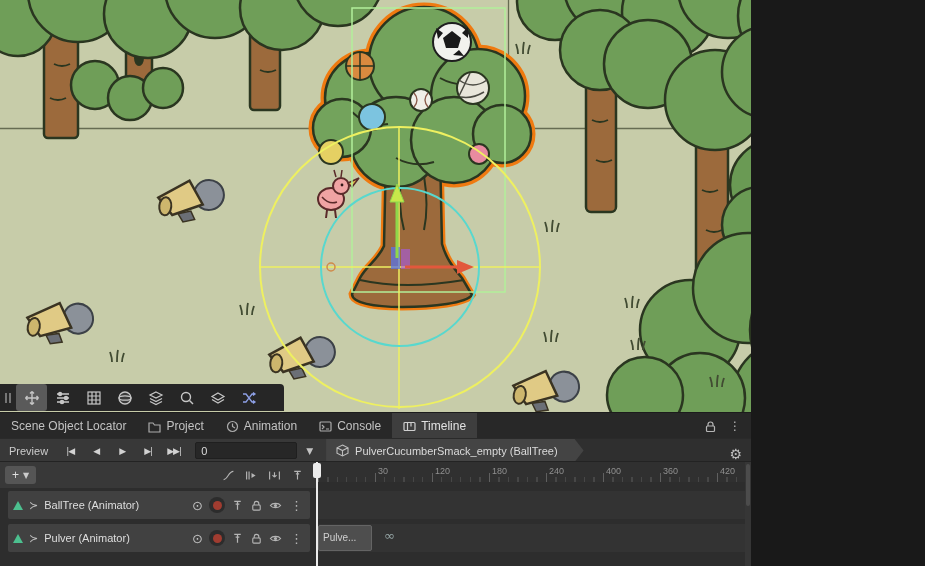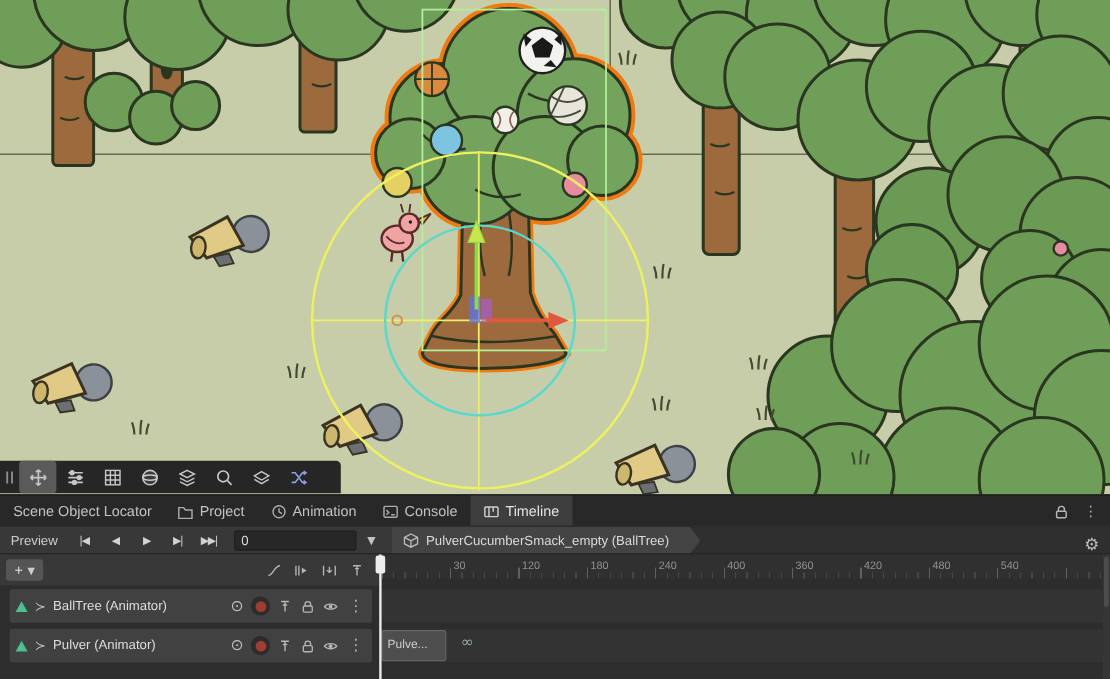--- a/index.html
+++ b/index.html
@@ -1,16 +1,16 @@
 <!DOCTYPE html>
 <html><head>
 <meta charset="utf-8">
 <style>
   html,body{margin:0;padding:0;background:#191919}
-  .app{position:relative;width:925px;height:566px;overflow:hidden;background:#282828;
+  .app{position:relative;width:751px;height:566px;overflow:hidden;background:#282828;
        font-family:"Liberation Sans",sans-serif;-webkit-font-smoothing:antialiased}
   .glyph{font-family:"DejaVu Sans",sans-serif}
 
   
   .scene{position:absolute;left:0;top:0;width:925px;height:412px;background:#c7cca9}
   .scene svg{display:block}
   .scene-toolbar{position:absolute;left:0;bottom:1px;width:284px;height:27px;background:#262626;
        border-radius:0 4px 0 0;display:flex;align-items:center}
   .tool{width:31px;height:27px;display:flex;align-items:center;justify-content:center;color:#c6c6c6}
   .tool.grip{width:16px;color:#8a8a8a}

